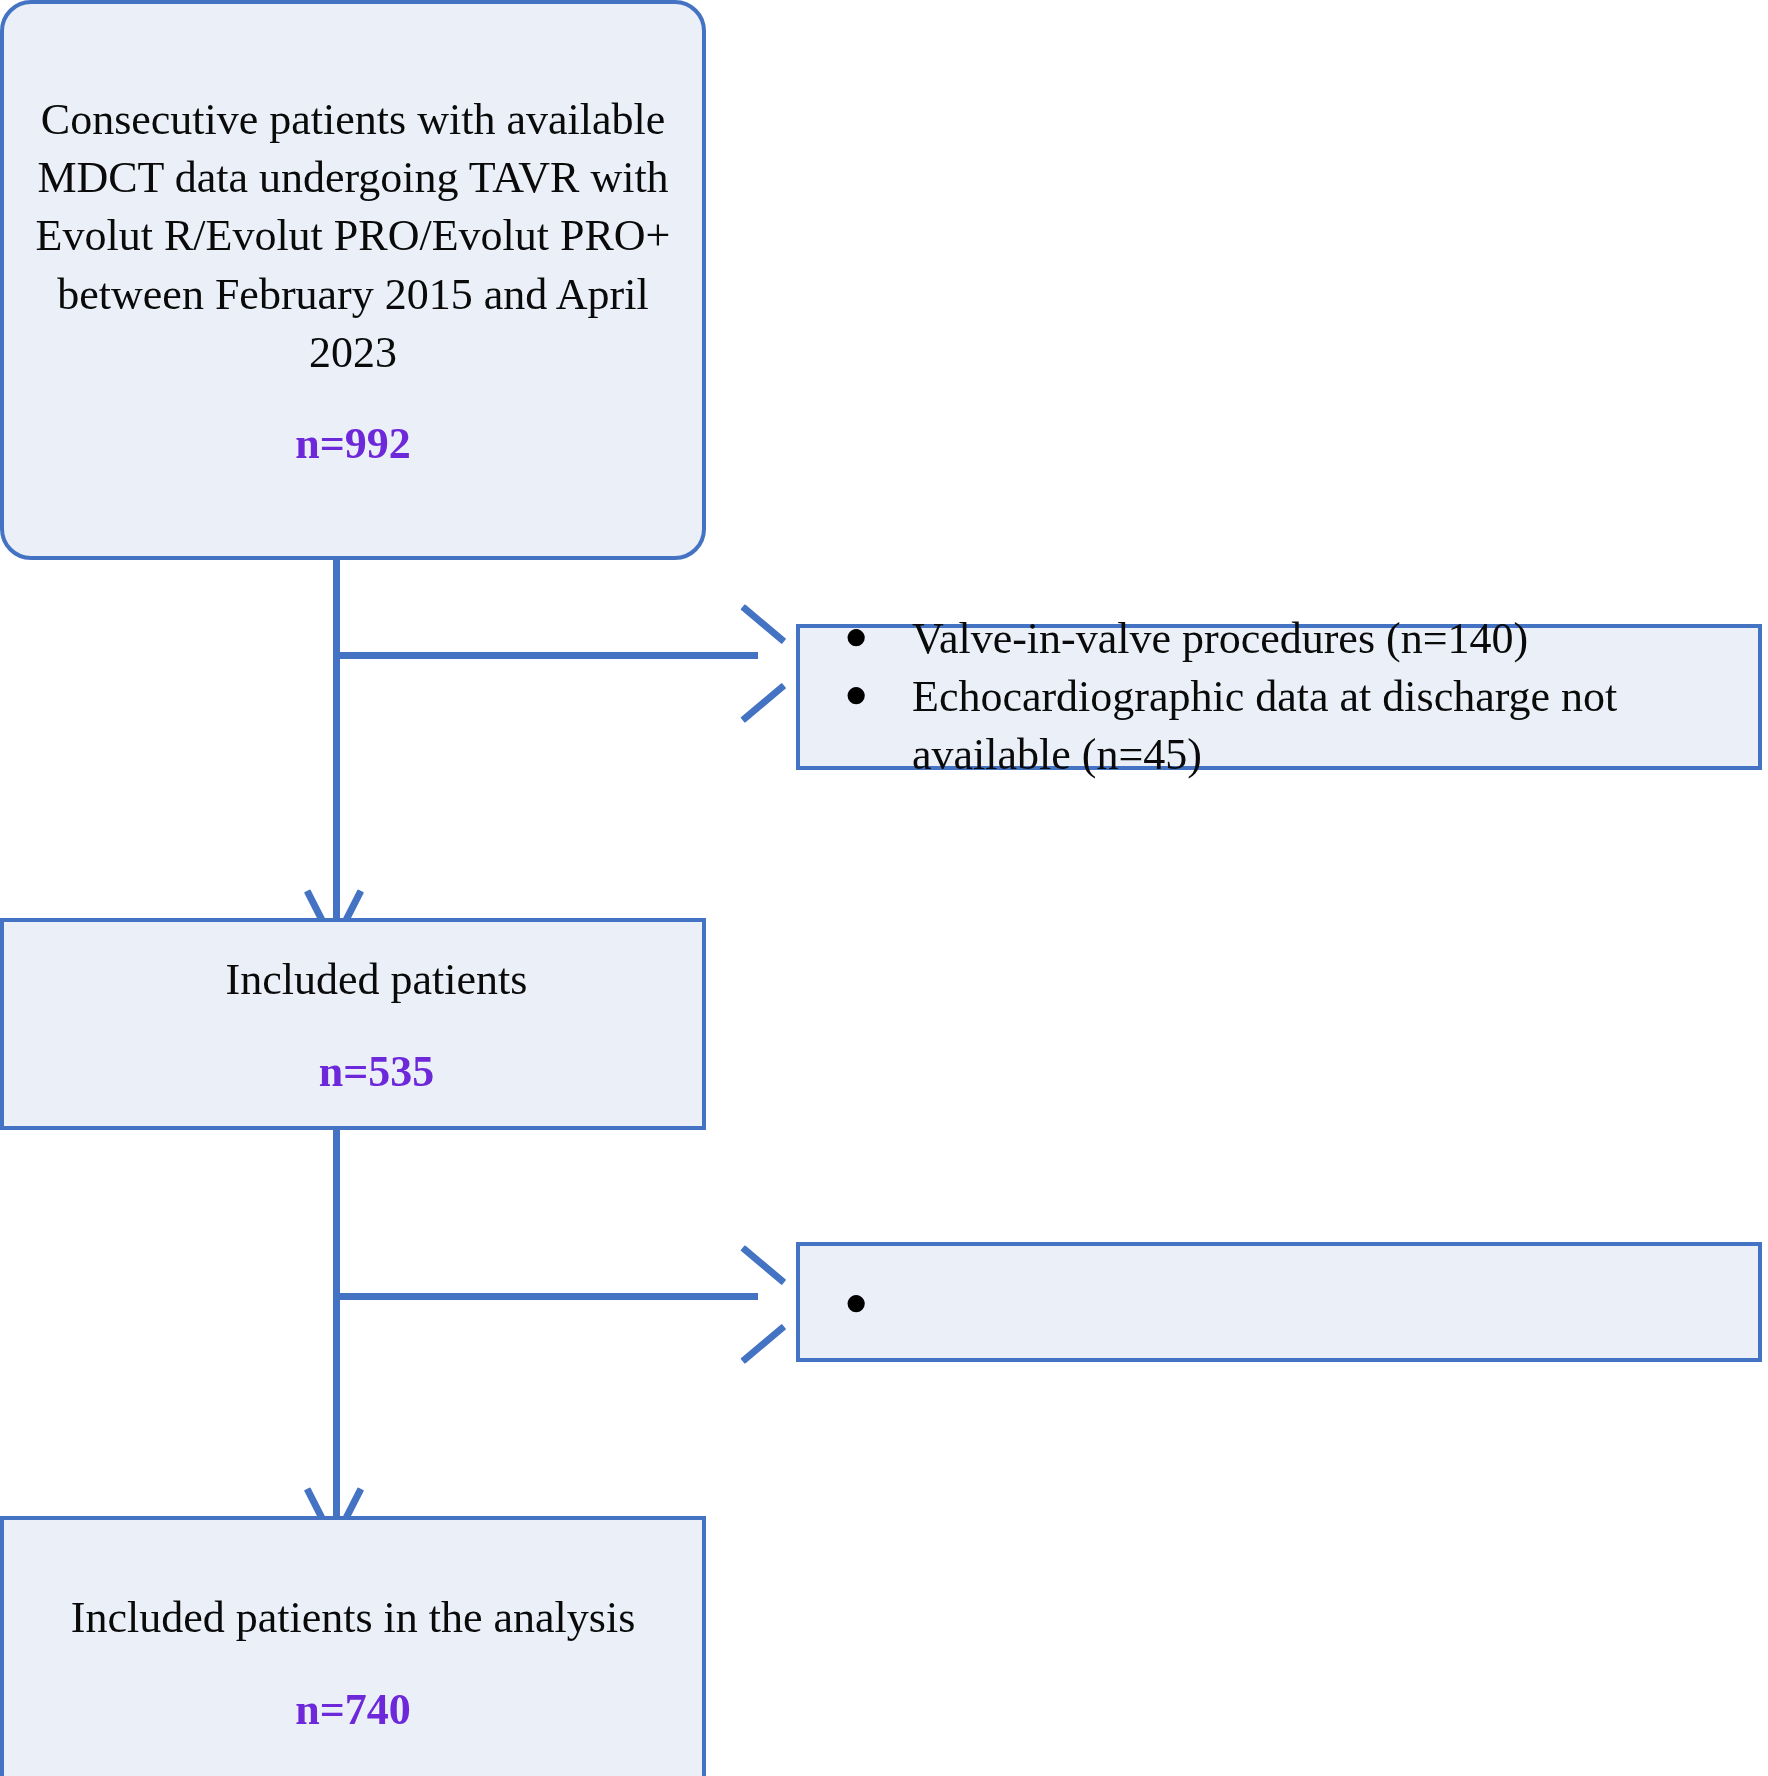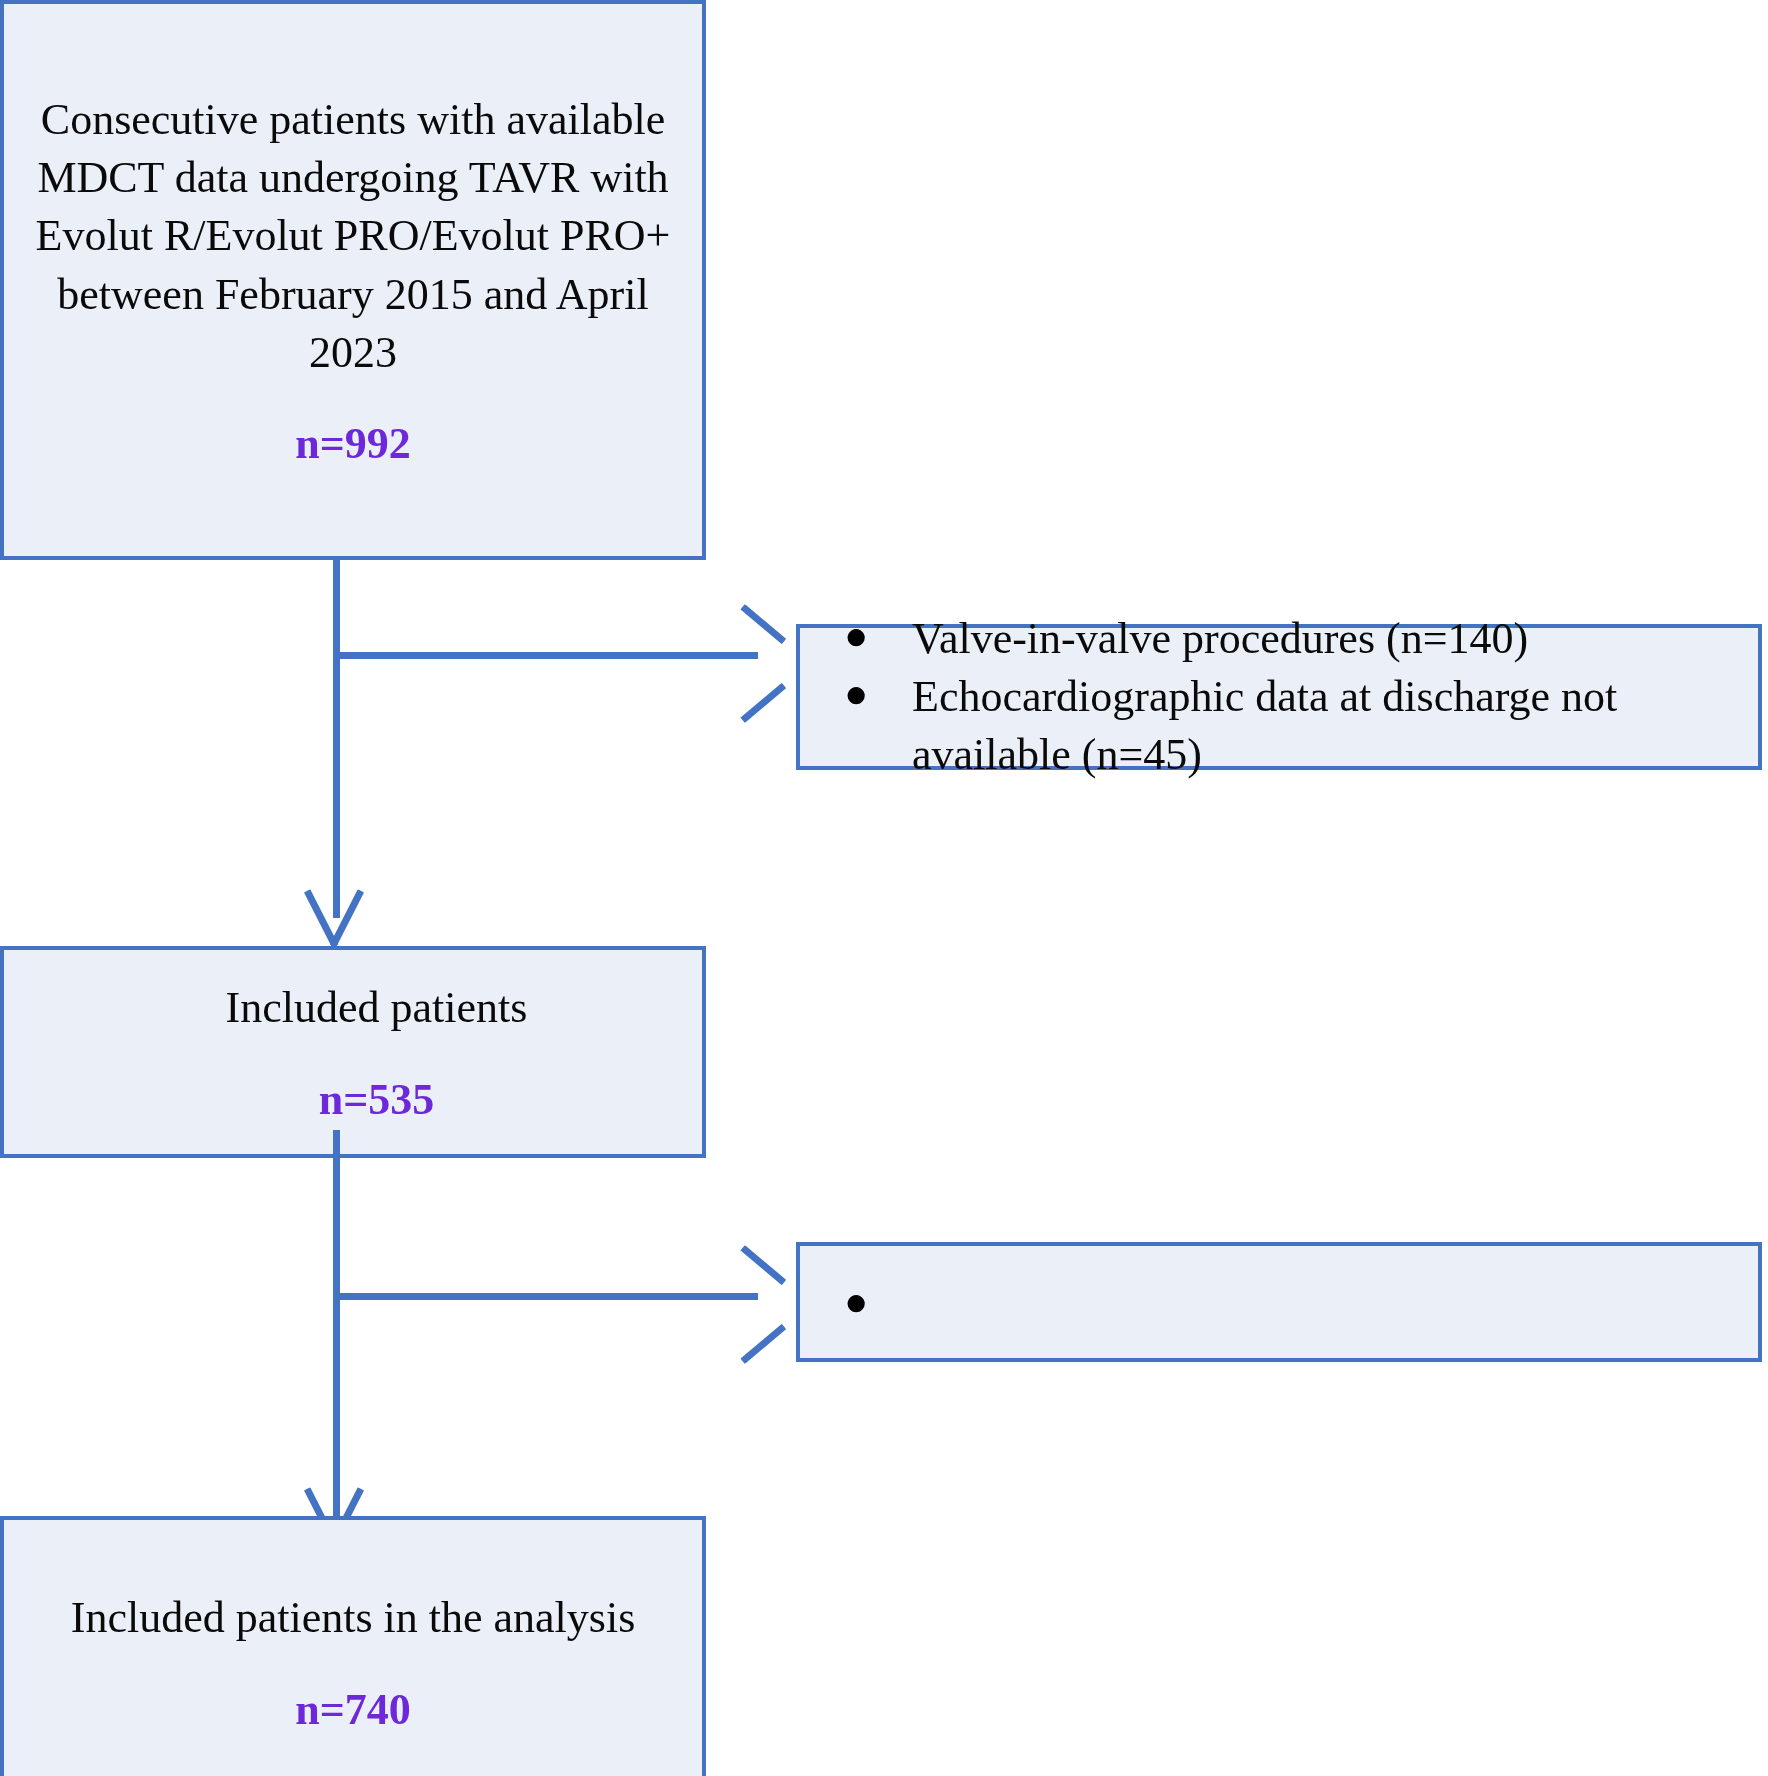--- a/index.html
+++ b/index.html
@@ -60,23 +60,23 @@
     text-align: center;
     font-size: 40px;
     line-height: 1.32;
     color: #000000;
   }
   .bullet-text {
     flex: 1 1 auto;
   }
 
   
-  #box-screened  { left: 0px;   top: 0px;    width: 706px;  height: 560px; }
+  #box-screened  { left: 0px;   top: 0px;    width: 706px;  height: 560px; border-radius: 31px; }
   #box-excl-1    { left: 796px; top: 624px;  width: 966px;  height: 146px; }
-  #box-included  { left: 0px;   top: 946px;  width: 706px;  height: 212px; padding-left: 47px; }
+  #box-included  { left: 0px;   top: 918px;  width: 706px;  height: 212px; padding-left: 47px; }
   #box-excl-2    { left: 796px; top: 1242px; width: 966px;  height: 120px; }
   #box-analysis  { left: 0px;   top: 1516px; width: 706px;  height: 292px; }
 
   
   .conn {
     position: absolute;
     background: #4473c4;
   }
   .v-line { width: 7px; }
   .h-line { height: 7px; }

